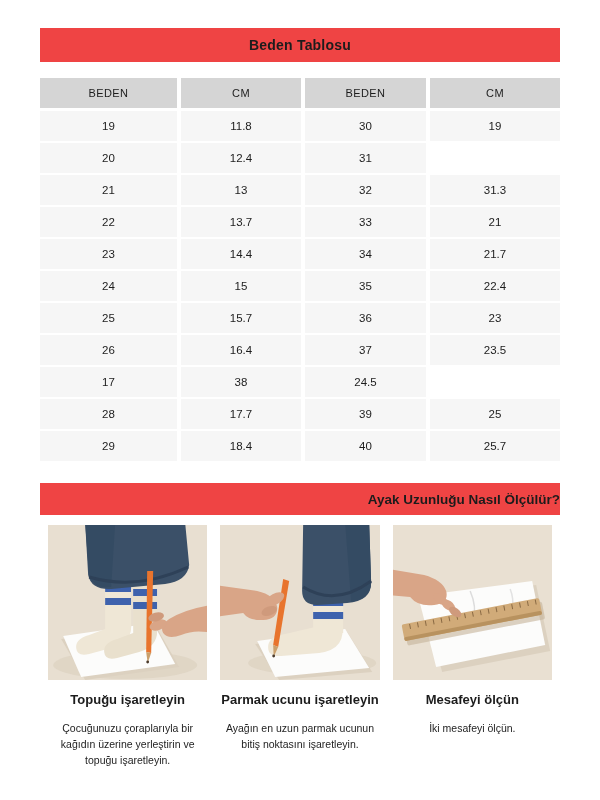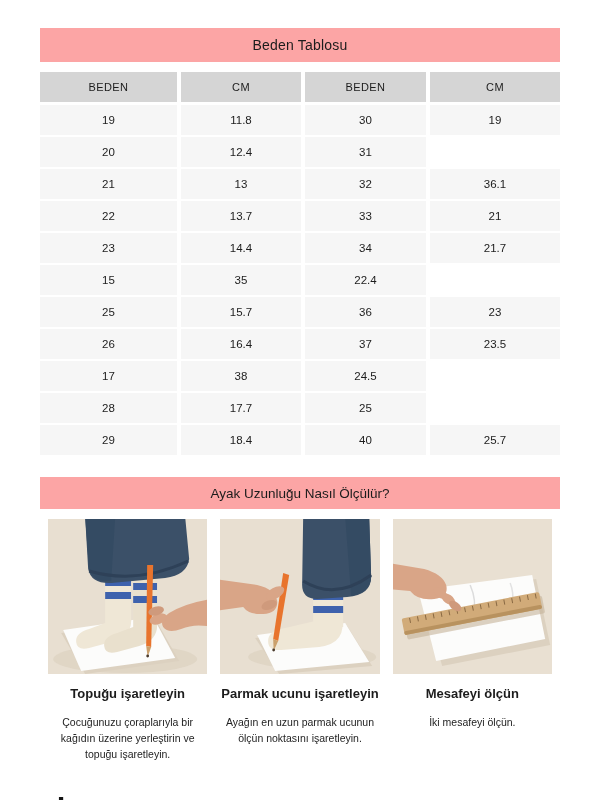--- a/index.html
+++ b/index.html
@@ -3,26 +3,26 @@
 <meta charset="utf-8">
 <style>
   html,body{margin:0;padding:0;}
   body{
     width:600px;height:800px;overflow:hidden;background:#ffffff;
     font-family:"Liberation Sans",sans-serif;color:#1c1c1c;
     -webkit-font-smoothing:antialiased;
   }
   .page{padding:28px 40px 0;}
   .bar{
-    background:#fca5a5;display:flex;align-items:center;justify-content:center;
-    font-weight:normal;
+    background:#ef4444;display:flex;align-items:center;justify-content:center;
+    font-weight:bold;
   }
   .title-bar{height:34px;font-size:14px;letter-spacing:.2px;}
-  .section-bar{height:32px;font-size:13.5px;margin-top:22px;}
-  .size-table{margin-top:10px;}
+  .section-bar{height:32px;font-size:13.5px;margin-top:22px;justify-content:flex-end;}
+  .size-table{margin-top:16px;}
   .thead,.trow{
     display:grid;grid-template-columns:137fr 120fr 121fr 130fr;column-gap:4px;
   }
   .thead{margin-bottom:3px;}
   .trow{margin-bottom:2px;text-align:center;}
   .tcell{
     background:#f6f6f6;height:30px;display:flex;align-items:center;justify-content:center;
     font-size:11.5px;
   }
   .thead .tcell{background:#d5d5d5;font-size:11px;letter-spacing:.4px;}
@@ -67,35 +67,36 @@
         </div>
         <div class="trow">
           <div class="tcell">20</div>
           <div class="tcell">12.4</div>
           <div class="tcell">31</div>
         </div>
         <div class="trow">
           <div class="tcell">21</div>
           <div class="tcell">13</div>
           <div class="tcell">32</div>
-          <div class="tcell">36.1</div>
+          <div class="tcell">31.3</div>
         </div>
         <div class="trow">
           <div class="tcell">22</div>
           <div class="tcell">13.7</div>
           <div class="tcell">33</div>
           <div class="tcell">21</div>
         </div>
         <div class="trow">
           <div class="tcell">23</div>
           <div class="tcell">14.4</div>
           <div class="tcell">34</div>
           <div class="tcell">21.7</div>
         </div>
         <div class="trow">
+          <div class="tcell">24</div>
           <div class="tcell">15</div>
           <div class="tcell">35</div>
           <div class="tcell">22.4</div>
         </div>
         <div class="trow">
           <div class="tcell">25</div>
           <div class="tcell">15.7</div>
           <div class="tcell">36</div>
           <div class="tcell">23</div>
         </div>
@@ -106,20 +107,21 @@
           <div class="tcell">23.5</div>
         </div>
         <div class="trow">
           <div class="tcell">17</div>
           <div class="tcell">38</div>
           <div class="tcell">24.5</div>
         </div>
         <div class="trow">
           <div class="tcell">28</div>
           <div class="tcell">17.7</div>
+          <div class="tcell">39</div>
           <div class="tcell">25</div>
         </div>
         <div class="trow">
           <div class="tcell">29</div>
           <div class="tcell">18.4</div>
           <div class="tcell">40</div>
           <div class="tcell">25.7</div>
         </div>
       </div>
   </div>
@@ -189,21 +191,21 @@
           <path d="M86,62 Q118,82 154,56" stroke="#2e4158" stroke-width="3" fill="none"></path>
           <polygon points="66,54 72,56 61,122 56,120" fill="#e8742d"></polygon>
           <polygon points="56,120 61,122 56.5,132" fill="#caa06c"></polygon>
           <circle cx="56.5" cy="131" r="1.4" fill="#4a3a2c"></circle>
           <path d="M-2,60 L40,66 Q58,70 60,82 Q61,94 46,95 Q32,96 26,88 L-2,92 Z" fill="#d9a587"></path>
           <ellipse cx="58" cy="74" rx="10" ry="5.5" fill="#d9a587" transform="rotate(-28 58 74)"></ellipse>
           <ellipse cx="52" cy="86" rx="8" ry="4.5" fill="#cf9a7c" transform="rotate(-20 52 86)"></ellipse>
         </svg>
       </div>
       <div class="step-title">Parmak ucunu işaretleyin</div>
-      <div class="step-desc">Ayağın en uzun parmak ucunun ölçün noktasını işaretleyin.</div>
+      <div class="step-desc">Ayağın en uzun parmak ucunun bitiş noktasını işaretleyin.</div>
     </div>
 
     <div class="step">
       <div class="photo">
         <svg viewBox="0 0 165 155" preserveAspectRatio="xMidYMid slice">
           <rect width="165" height="155" fill="#e9e0d2"></rect>
           <polygon points="32,75 146,60 160,126 52,147" fill="#dcd1c0"></polygon>
           <polygon points="28,71 142,56 155,120 46,142" fill="#fcfcfb"></polygon>
           <path d="M80,66 q7,16 3,30" stroke="#dcdcdc" stroke-width="1.5" fill="none"></path>
           <path d="M120,64 q4,10 2,20" stroke="#e2e2e2" stroke-width="1.5" fill="none"></path>

